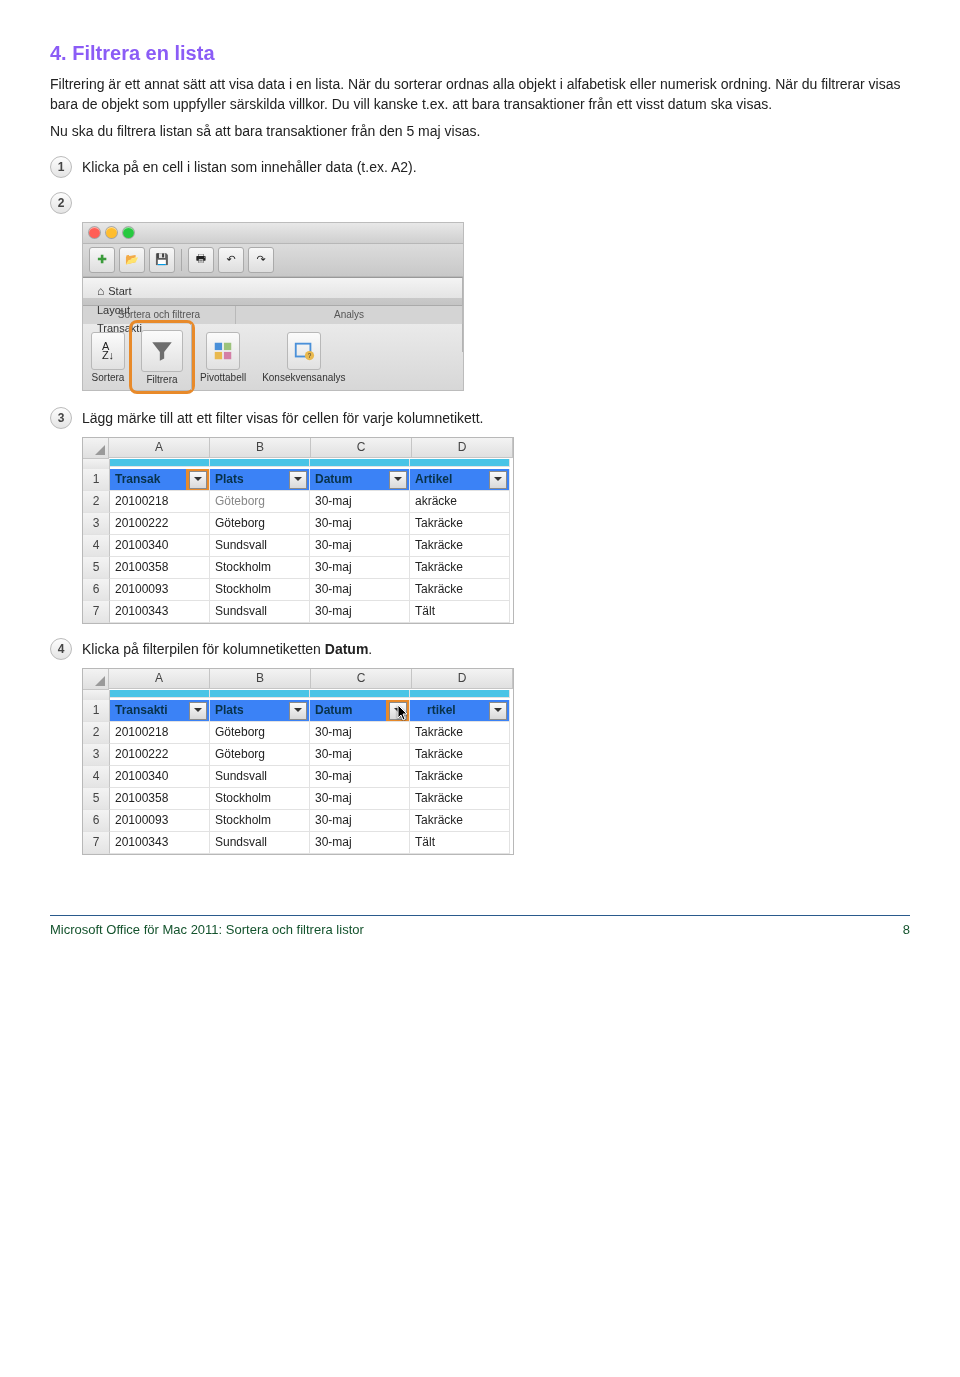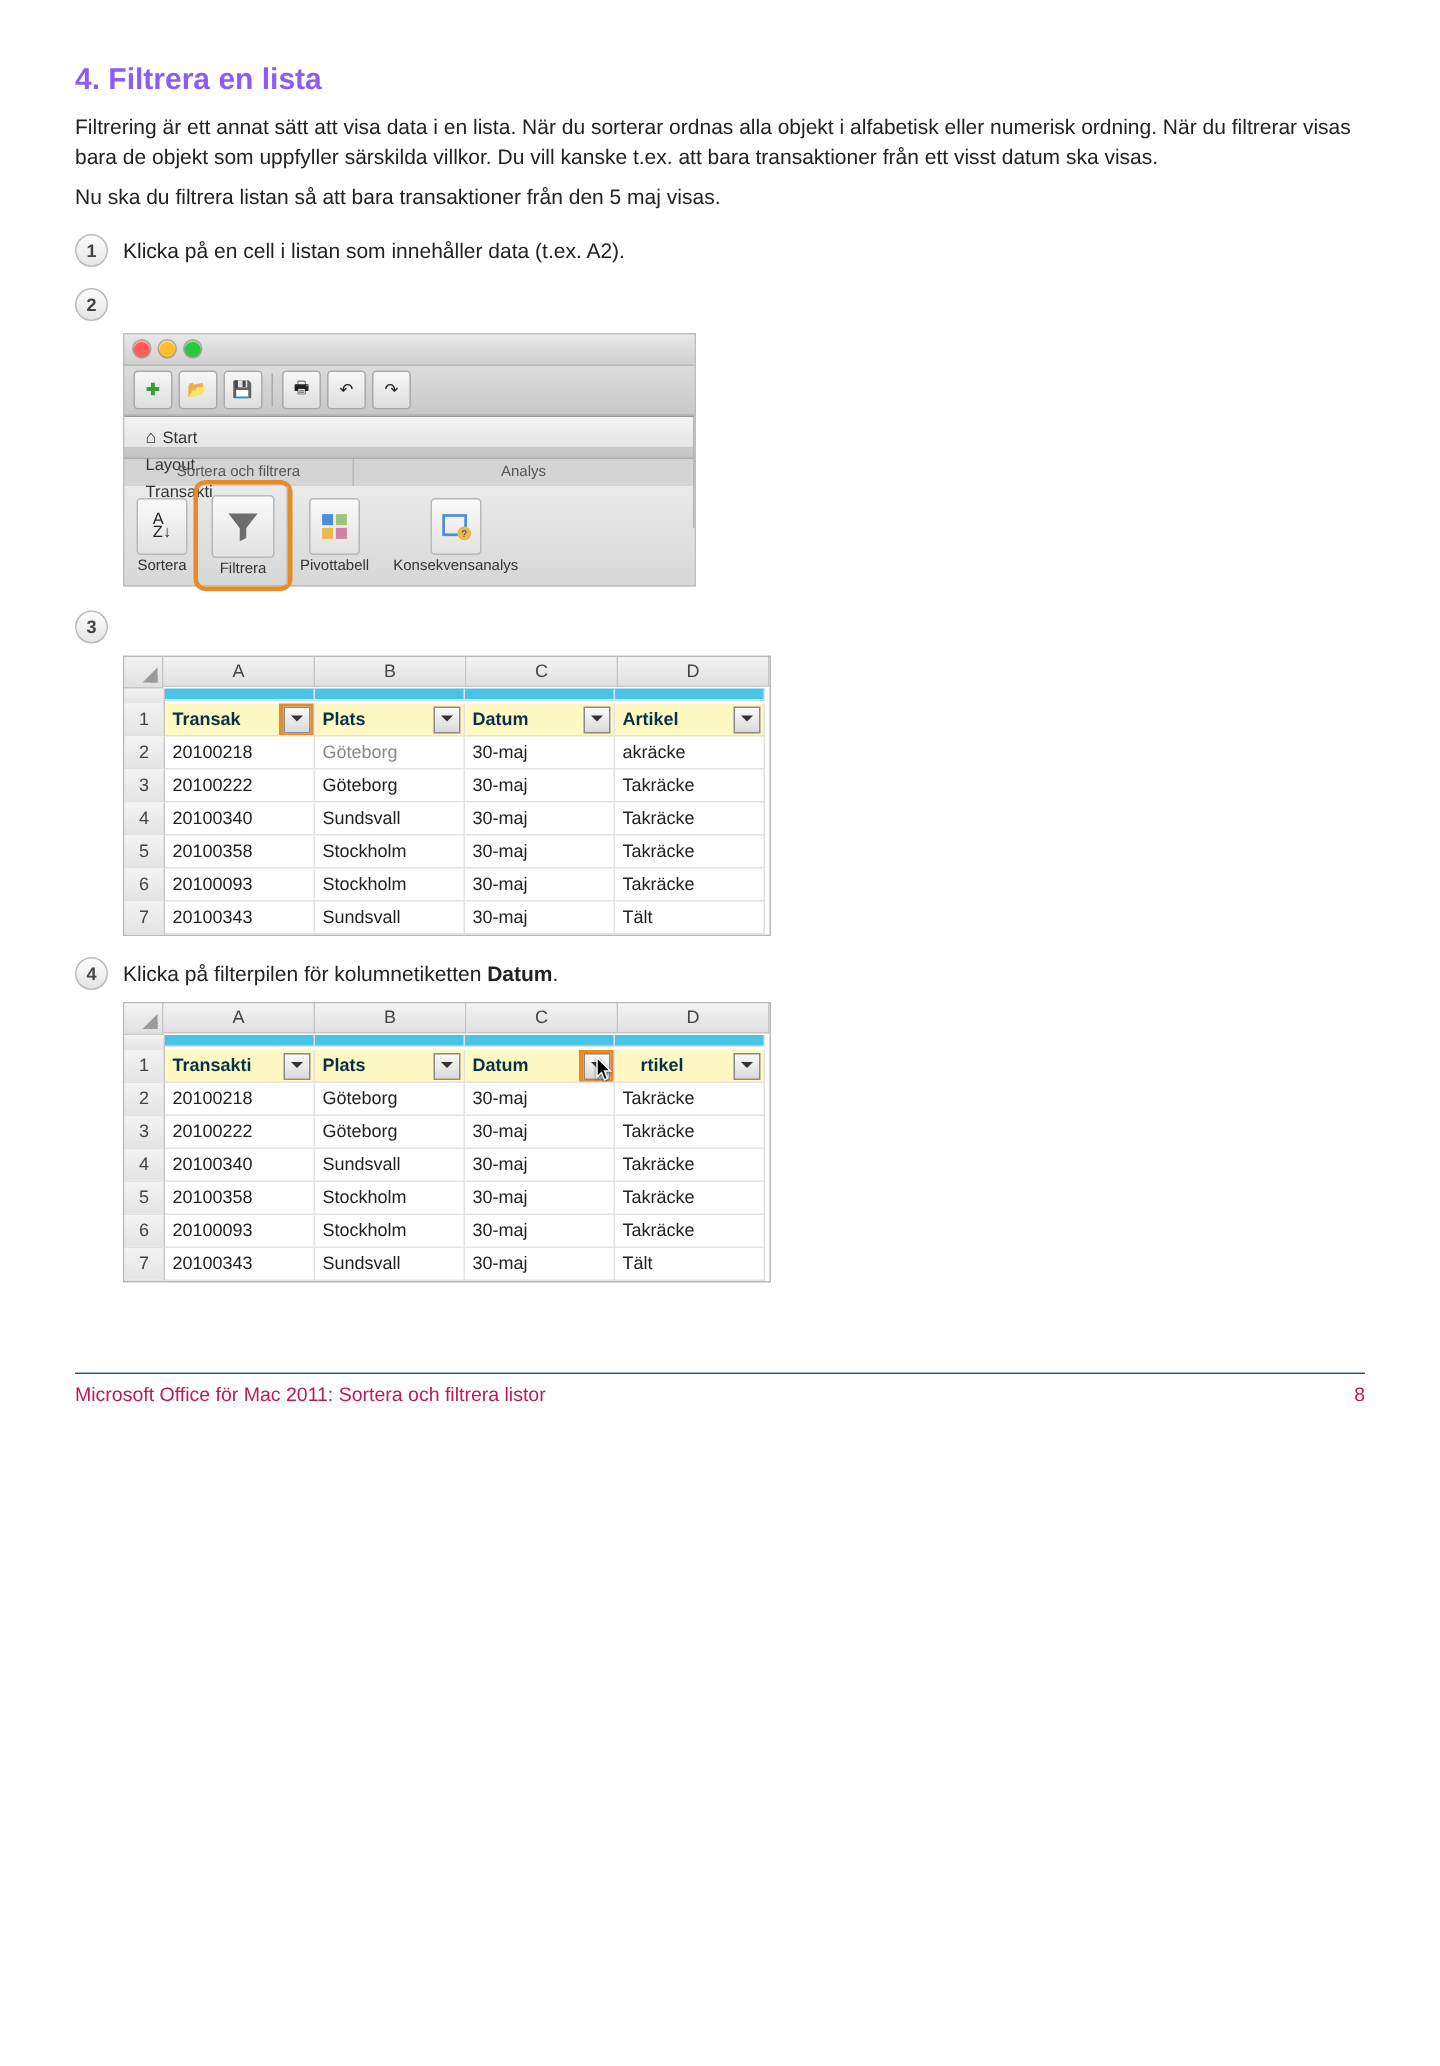--- a/index.html
+++ b/index.html
@@ -142,21 +142,21 @@
   .rowhdr{
     width:26px;border-right:1px solid #c5c5c5;border-bottom:1px solid #e1e1e1;
     background:linear-gradient(#f3f3f3,#e4e4e4);
     display:flex;align-items:center;justify-content:center;color:#444;
   }
   .cell{
     width:100px;border-right:1px solid #e2e2e2;border-bottom:1px solid #e2e2e2;
     padding:3px 5px;box-sizing:border-box;white-space:nowrap;overflow:hidden;
   }
   .hdr-row .cell{
-    background:#fef9c3;color:#08324a;font-weight:700;position:relative;
+    background:#3b82f6;color:#08324a;font-weight:700;position:relative;
   }
   .filter-arrow{
     position:absolute; right:2px; top:2px;
     width:16px;height:16px;
     background:linear-gradient(#fafafa,#d9d9d9);
     border:1px solid #8a8a8a;
     display:flex;align-items:center;justify-content:center;
   }
   .filter-arrow::after{content:"";border:4px solid transparent;border-top-color:#333;margin-top:3px;}
   .filter-arrow.hl{ outline:3px solid #e88a2a; outline-offset:0; }
@@ -167,21 +167,21 @@
   }
   .cursor svg{filter:drop-shadow(0 1px 1px rgba(0,0,0,.6));}
   .rel{position:relative;}
 
   
   .footer{
     margin-top: 60px;
     border-top:1px solid #2a5a8c;
     padding-top:6px;
     display:flex;justify-content:space-between;
-    font-size:13px;color:#be185d;
+    font-size:13px;color:#14532d;
   }
 </style>
 </head>
 <body>
 
 <h2 class="title">4. Filtrera en lista</h2>
 <p class="intro">Filtrering är ett annat sätt att visa data i en lista. När du sorterar ordnas alla objekt i alfabetisk eller numerisk ordning. När du filtrerar visas bara de objekt som uppfyller särskilda villkor. Du vill kanske t.ex. att bara transaktioner från ett visst datum ska visas.</p>
 <p class="intro">Nu ska du filtrera listan så att bara transaktioner från den 5 maj visas.</p>
 
 <div class="step-line">
@@ -265,20 +265,21 @@
             <text x="18" y="20" font-size="7" text-anchor="middle" fill="#333">?</text>
           </svg>
       </div>
       <div class="lbl">Konsekvensanalys</div>
     </div>
   </div>
 </div>
 
 <div class="step-line">
   <div class="step-badge">3</div>
+  <div class="step-text">Lägg märke till att ett filter visas för cellen för varje kolumnetikett.</div>
 </div>
 
 <div class="ss-sheet">
   <div class="sheet-corner">
     <div class="sel-all"></div>
     <div class="colhdr">
       <div class="ch">A</div>
       <div class="ch">B</div>
       <div class="ch">C</div>
       <div class="ch">D</div>

